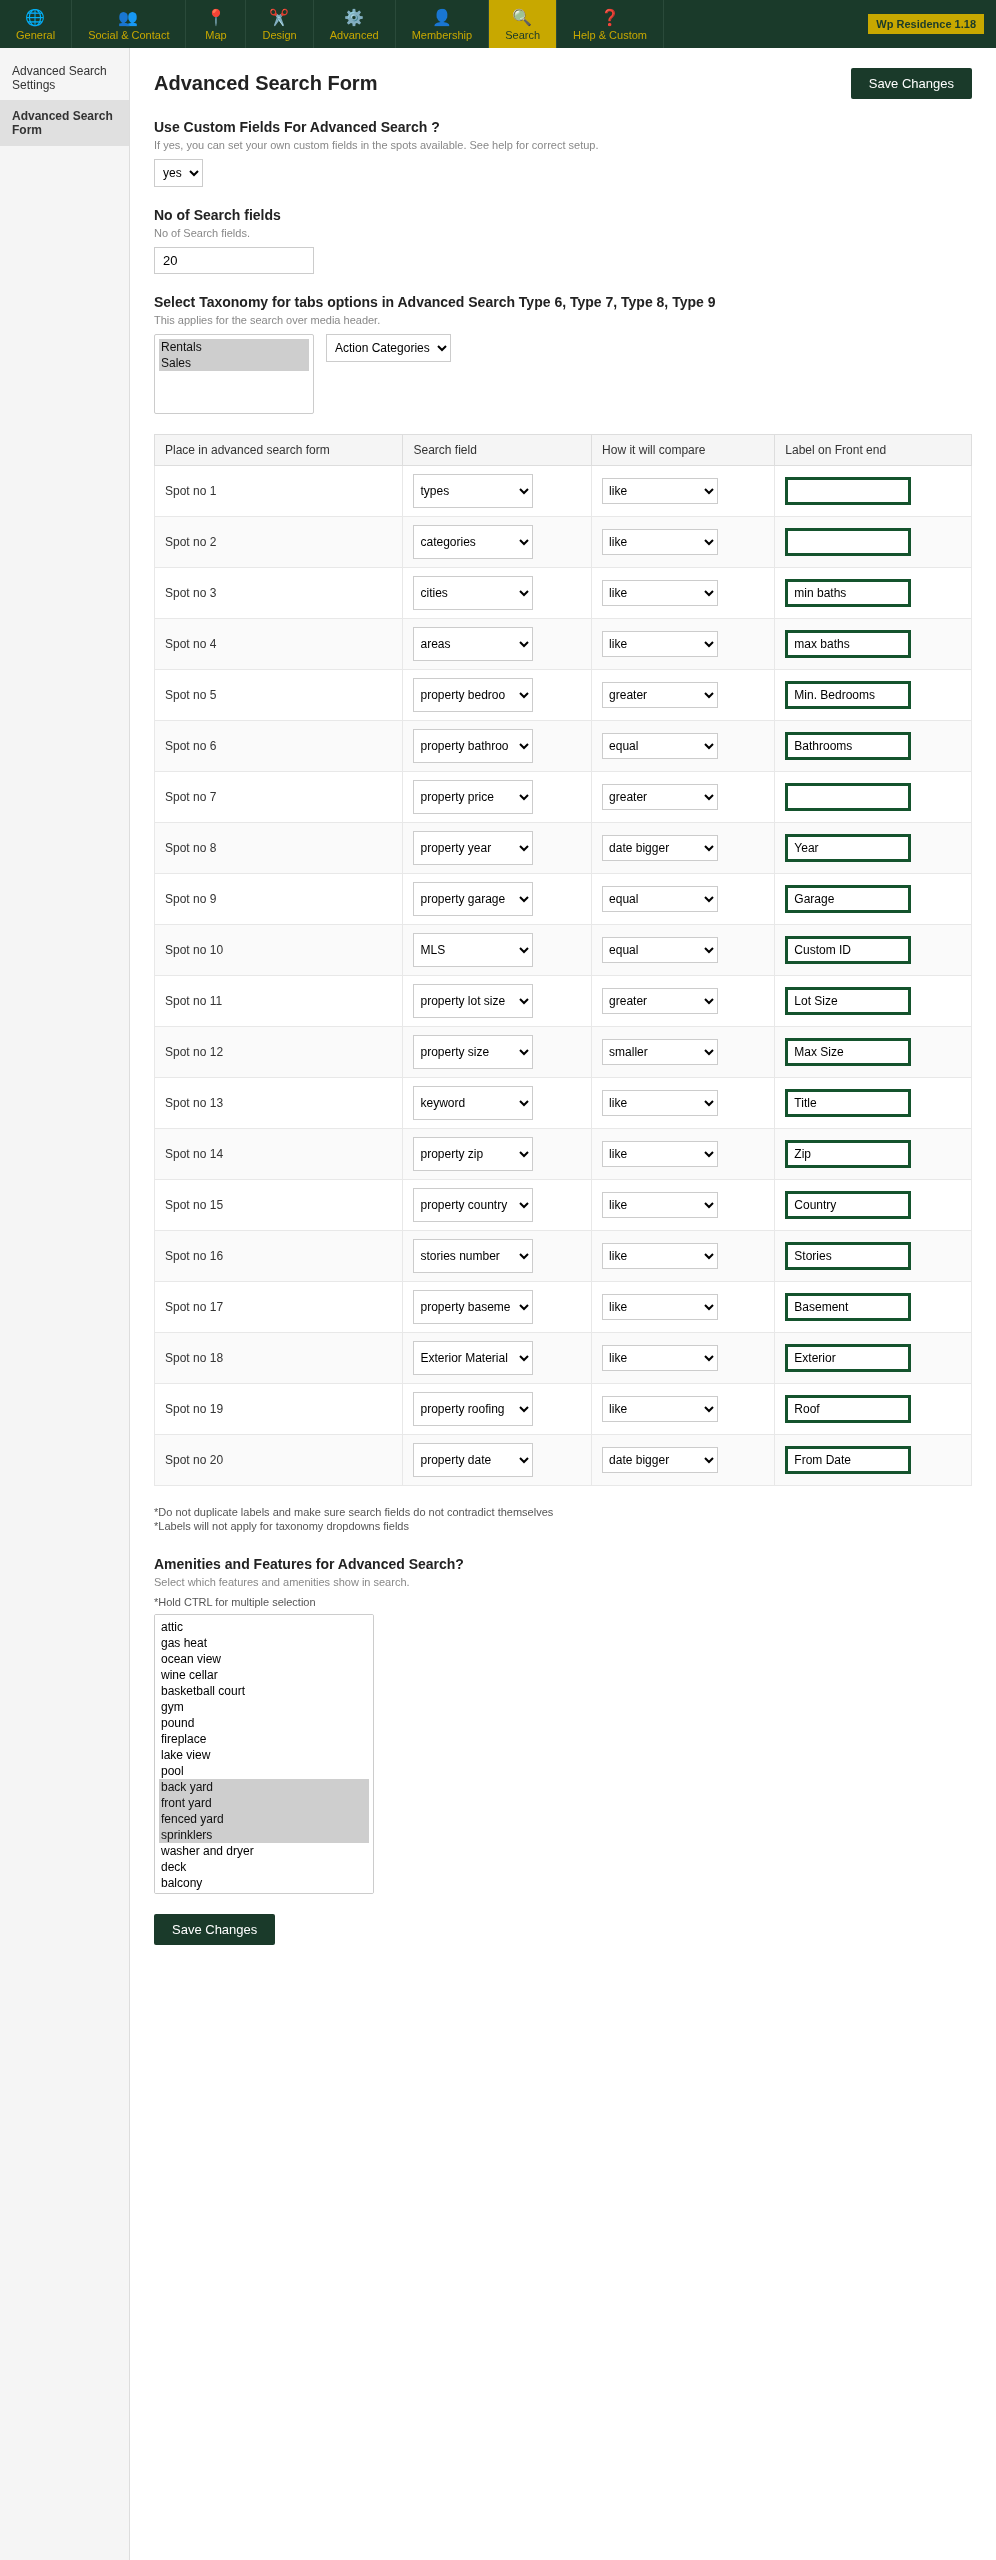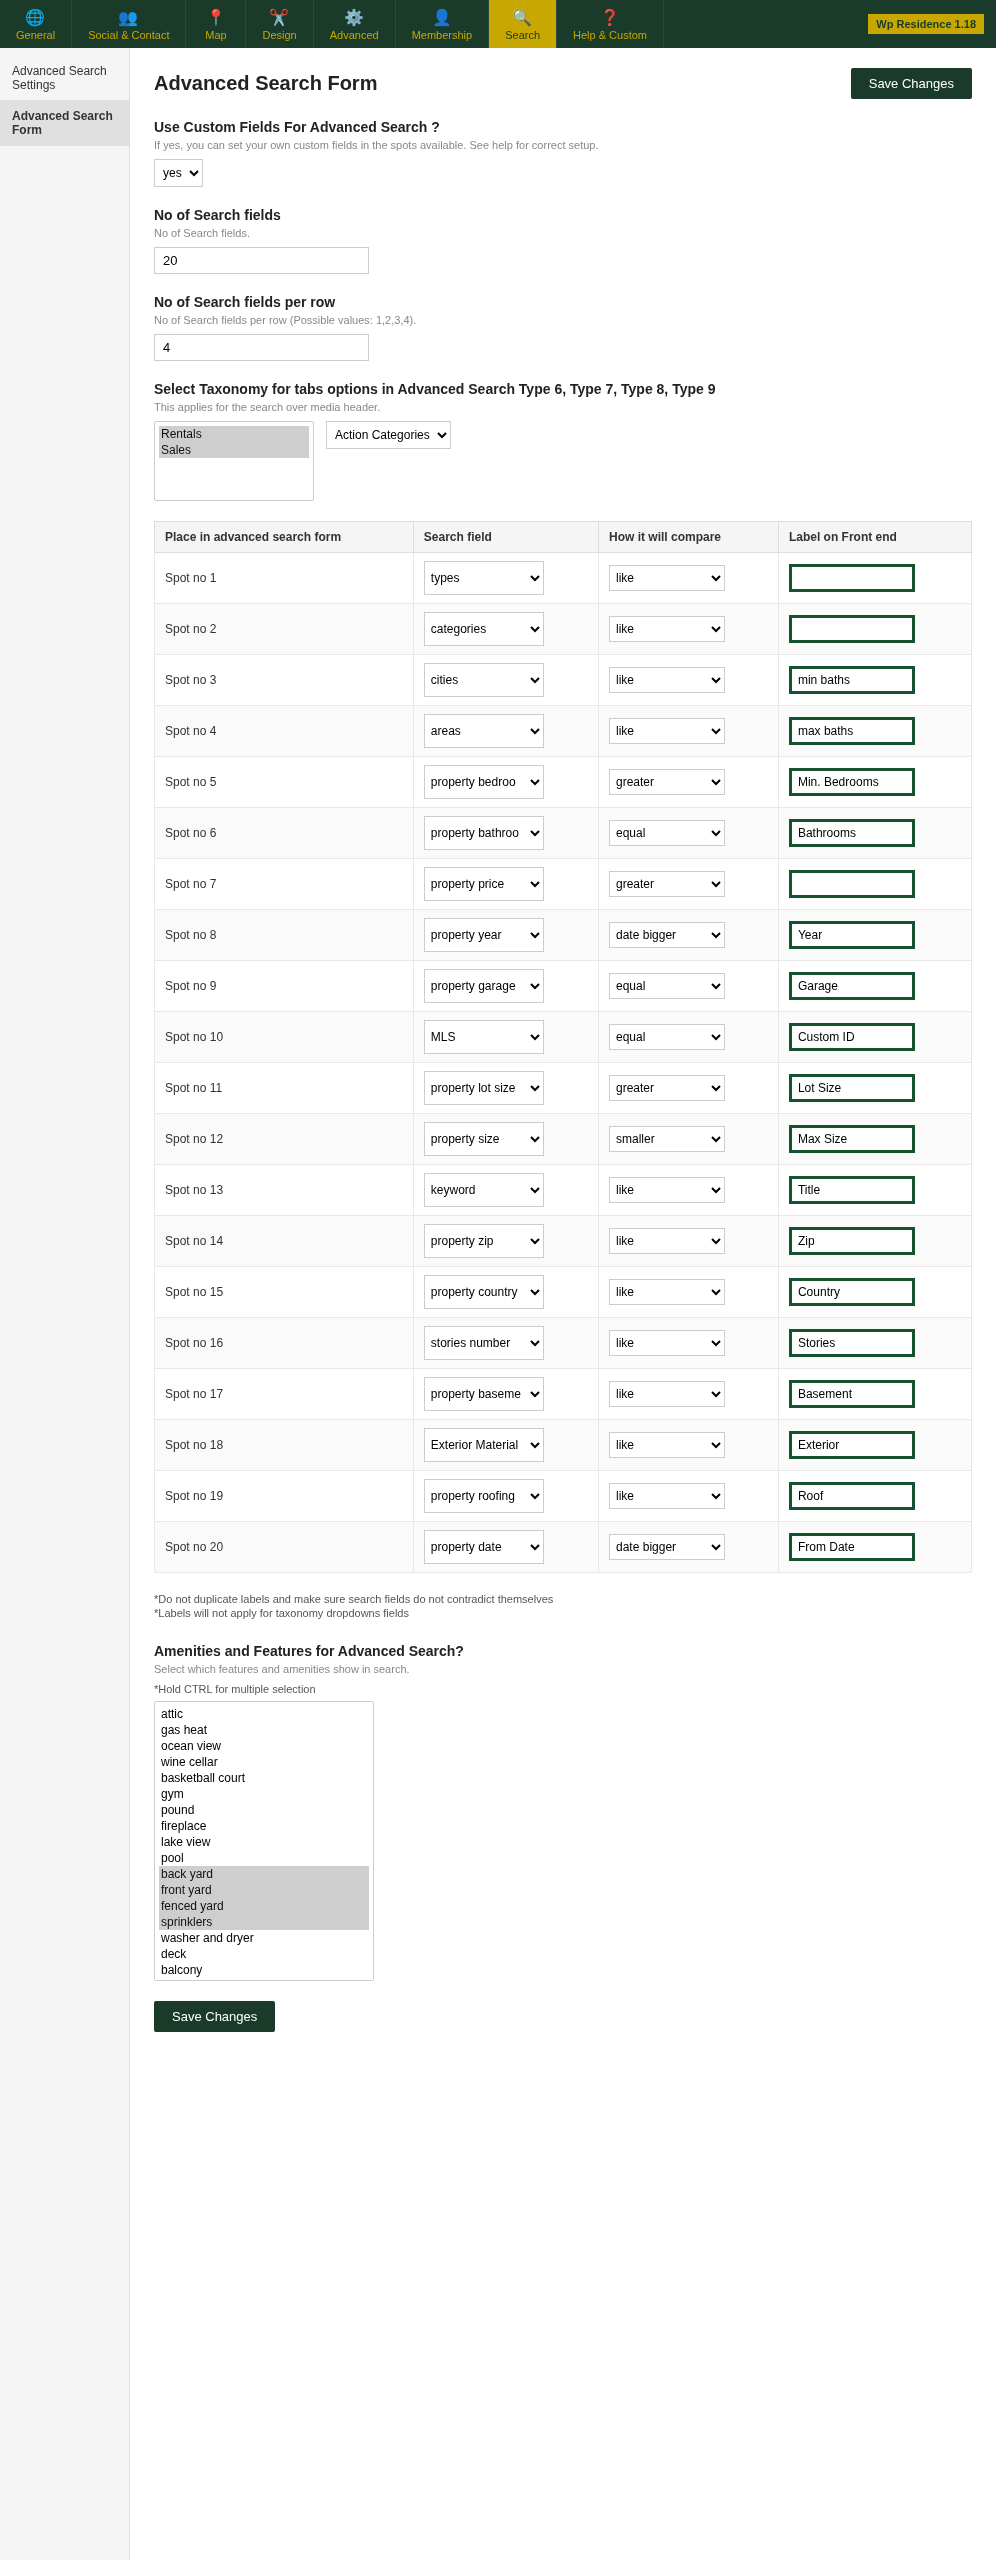--- a/index.html
+++ b/index.html
@@ -108,21 +108,21 @@
     }
     .section-desc {
       font-size: 11px;
       color: #888;
       margin-bottom: 8px;
     }
     .form-input {
       border: 1px solid #ccc;
       padding: 5px 8px;
       font-size: 13px;
-      width: 215px;
+      width: 160px;
       background: #fff;
     }
     .form-select {
       border: 1px solid #ccc;
       padding: 5px 4px;
       font-size: 12px;
       background: #fff;
       cursor: pointer;
     }
 
@@ -152,21 +152,21 @@
     .search-table {
       width: 100%;
       border-collapse: collapse;
       margin-top: 12px;
     }
     .search-table th {
       background: #f5f5f5;
       border: 1px solid #ddd;
       padding: 8px 10px;
       font-size: 12px;
-      font-weight: bold;
+      font-weight: normal;
       text-align: left;
       color: #333;
     }
     .search-table td {
       border: 1px solid #e8e8e8;
       padding: 8px 10px;
       font-size: 12px;
       vertical-align: middle;
     }
     .search-table tr:nth-child(even) td { background: #fafafa; }
@@ -292,25 +292,20 @@
         <option>no</option>
       </select>
     </div>
 
     <div class="section">
       <div class="section-label">No of Search fields</div>
       <div class="section-desc">No of Search fields.</div>
       <input class="form-input" type="text" value="20" style="">
     </div>
 
-    <div class="section">
-      <div class="section-label">No of Search fields per row</div>
-      <div class="section-desc">No of Search fields per row (Possible values: 1,2,3,4).</div>
-      <input class="form-input" type="text" value="4" style="">
-    </div>
 
     <div class="section">
       <div class="section-label">Select Taxonomy for tabs options in Advanced Search Type 6, Type 7, Type 8, Type 9</div>
       <div class="section-desc">This applies for the search over media header.</div>
       <div class="taxonomy-area">
         <select class="taxonomy-list" multiple="">
           <option selected="">Rentals</option>
           <option selected="">Sales</option>
         </select>
         <div class="taxonomy-dropdown-wrap">

